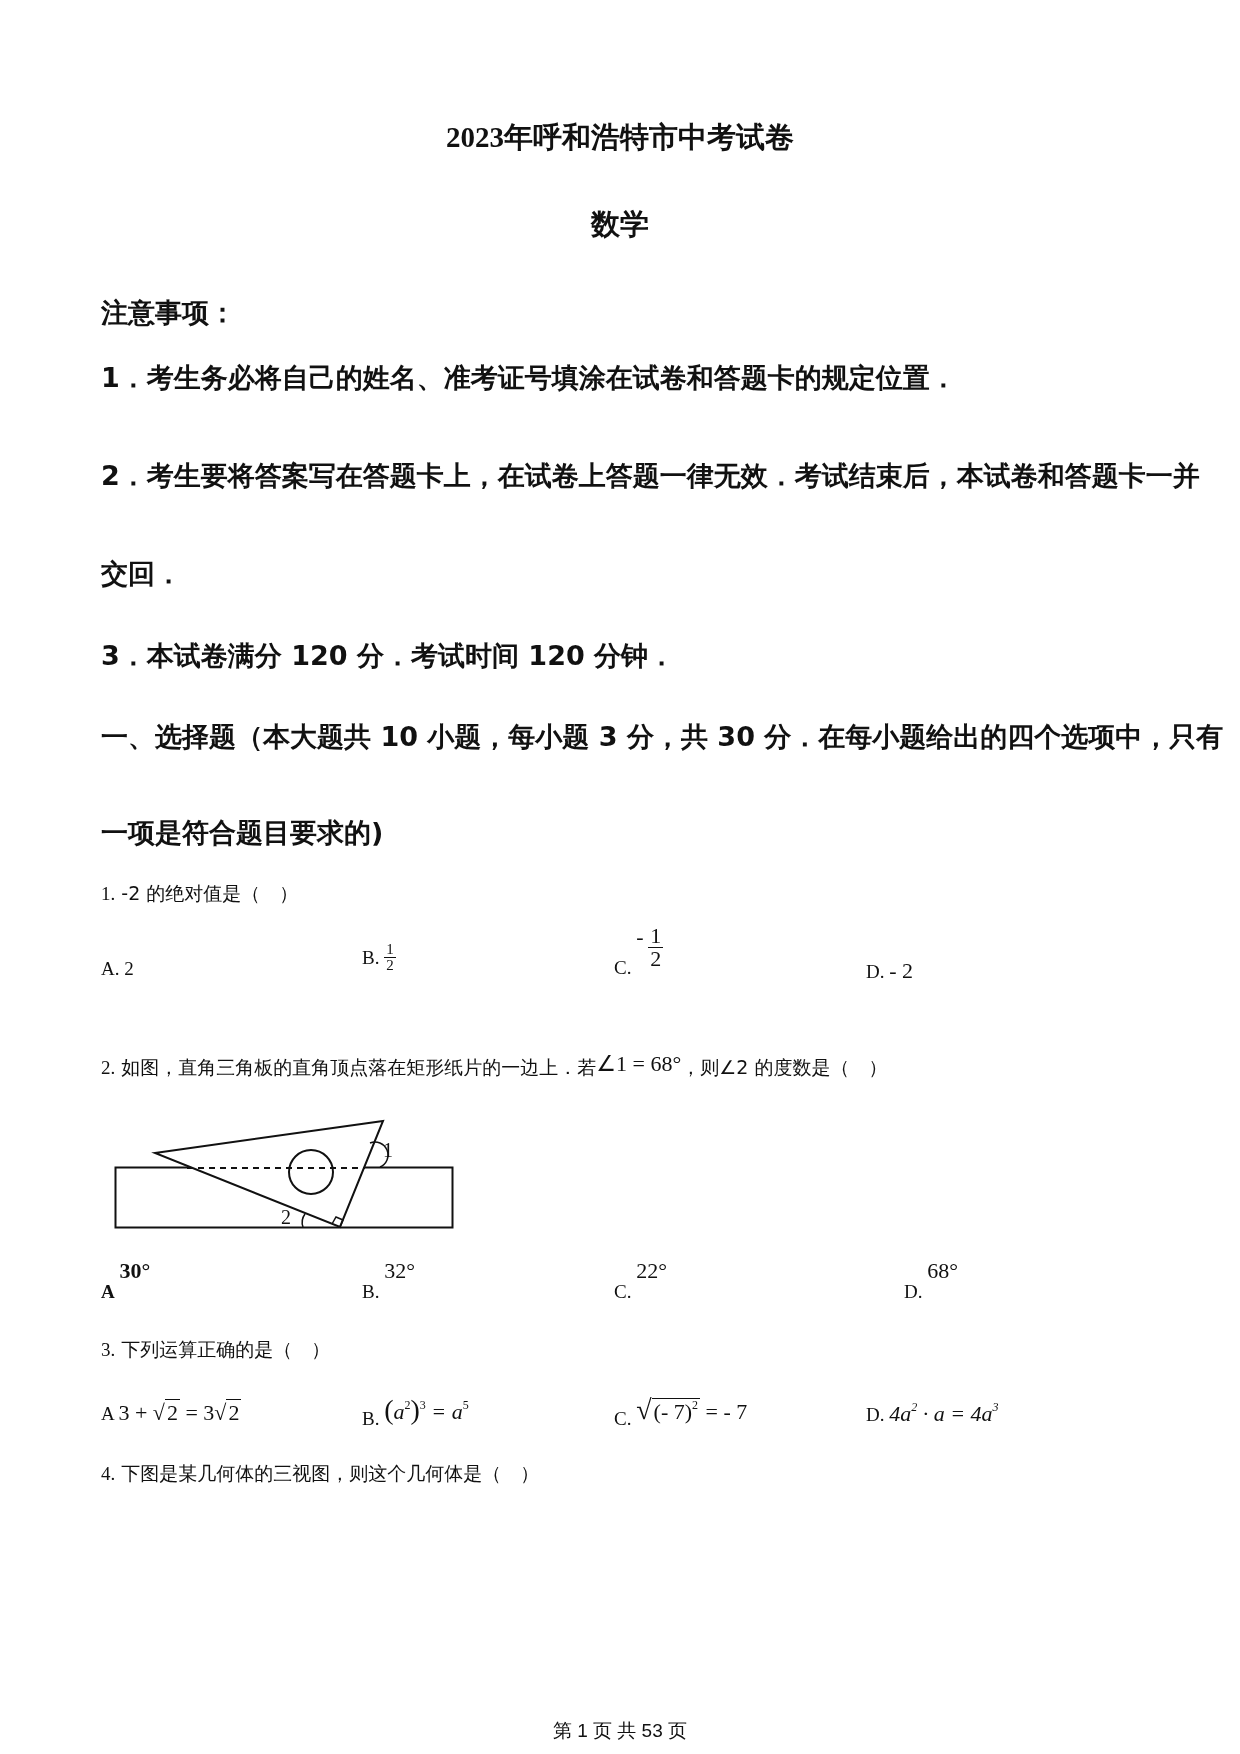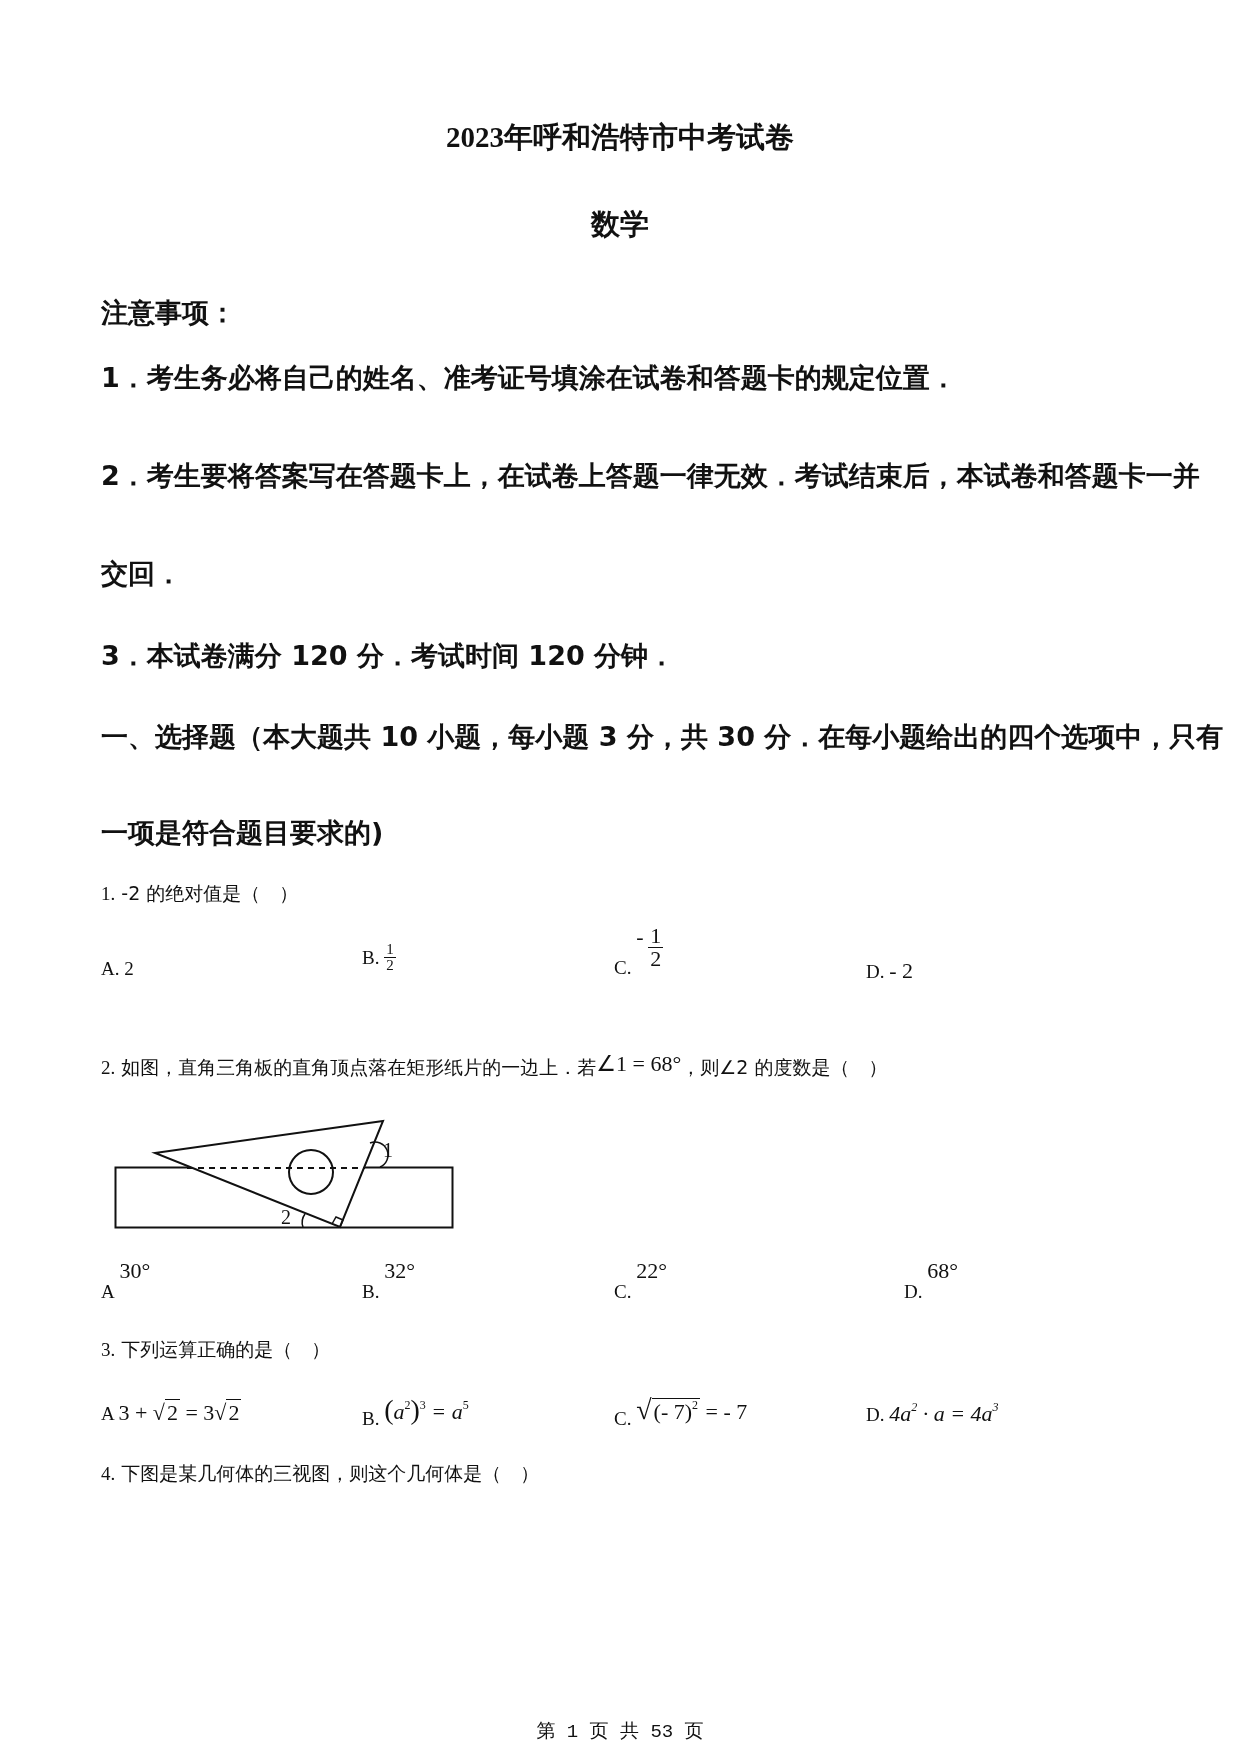--- a/index.html
+++ b/index.html
@@ -11,21 +11,21 @@
   .bold { font-weight: bold; font-size: 27px; }
   .normal { font-size: 19px; }
   .serif { font-family: "Liberation Serif", serif; }
   .opt { font-family: "Liberation Serif", serif; font-size: 19px; }
   .math { font-family: "Liberation Serif", serif; font-size: 22px; }
   .mi { font-style: italic; }
   sup.s { font-size: 12px; vertical-align: 10px; }
   .frac { display: inline-flex; flex-direction: column; align-items: center; vertical-align: middle; line-height: 1; }
   .frac .n { border-bottom: 1px solid #111; padding: 0 2px; }
   .sqrt { border-top: 1.5px solid #111; padding: 0 2px; }
-  .footer { font-family: Liberation Mono, monospace; font-size: 19px; left: 0; width: 1240px; text-align: center; }
+  .footer { font-family: Liberation Sans, sans-serif; font-size: 19px; left: 0; width: 1240px; text-align: center; }
 </style>
 </head>
 <body>
 
 <div class="abs title" style="top:118px;">
   <span class="num">2023</span><span>年呼和浩特市中考试卷</span>
 </div>
 <div class="abs title" style="top:205px;">数学</div>
 
 <div class="abs bold" style="left:101px; top:295px;">注意事项：</div>
@@ -73,21 +73,21 @@
   <polygon points="55,53 283,21 240,127" fill="#fff" stroke="#111" stroke-width="2"></polygon>
   <line x1="87" y1="68" x2="265" y2="68" stroke="#111" stroke-width="2" stroke-dasharray="6,5"></line>
   <circle cx="211" cy="72" r="22" fill="none" stroke="#111" stroke-width="2"></circle>
   <path d="M 270,43 A 10 10 0 0 1 280,67" fill="none" stroke="#111" stroke-width="1.5"></path>
   <path d="M 205,114 A 14 14 0 0 0 203,127" fill="none" stroke="#111" stroke-width="1.5"></path>
   <polyline points="232,124 236,117 243,120 240,127" fill="none" stroke="#111" stroke-width="1.5"></polyline>
   <text x="283" y="57" font-family="Liberation Serif, serif" font-size="20" fill="#111">1</text>
   <text x="181" y="124" font-family="Liberation Serif, serif" font-size="20" fill="#111">2</text>
 </svg>
 
-<div class="abs opt" style="left:101px; top:1258px;">
+<div class="abs opt" style="left:101px; top:1258px;font-weight:bold;">
   <span style="vertical-align:-12px">A</span>
   <span class="math" style="vertical-align:8px">30°</span>
 </div>
 <div class="abs opt" style="left:362px; top:1258px;">
   <span style="vertical-align:-12px">B.</span>
   <span class="math" style="vertical-align:8px">32°</span>
 </div>
 <div class="abs opt" style="left:614px; top:1258px;">
   <span style="vertical-align:-12px">C.</span>
   <span class="math" style="vertical-align:8px">22°</span>

